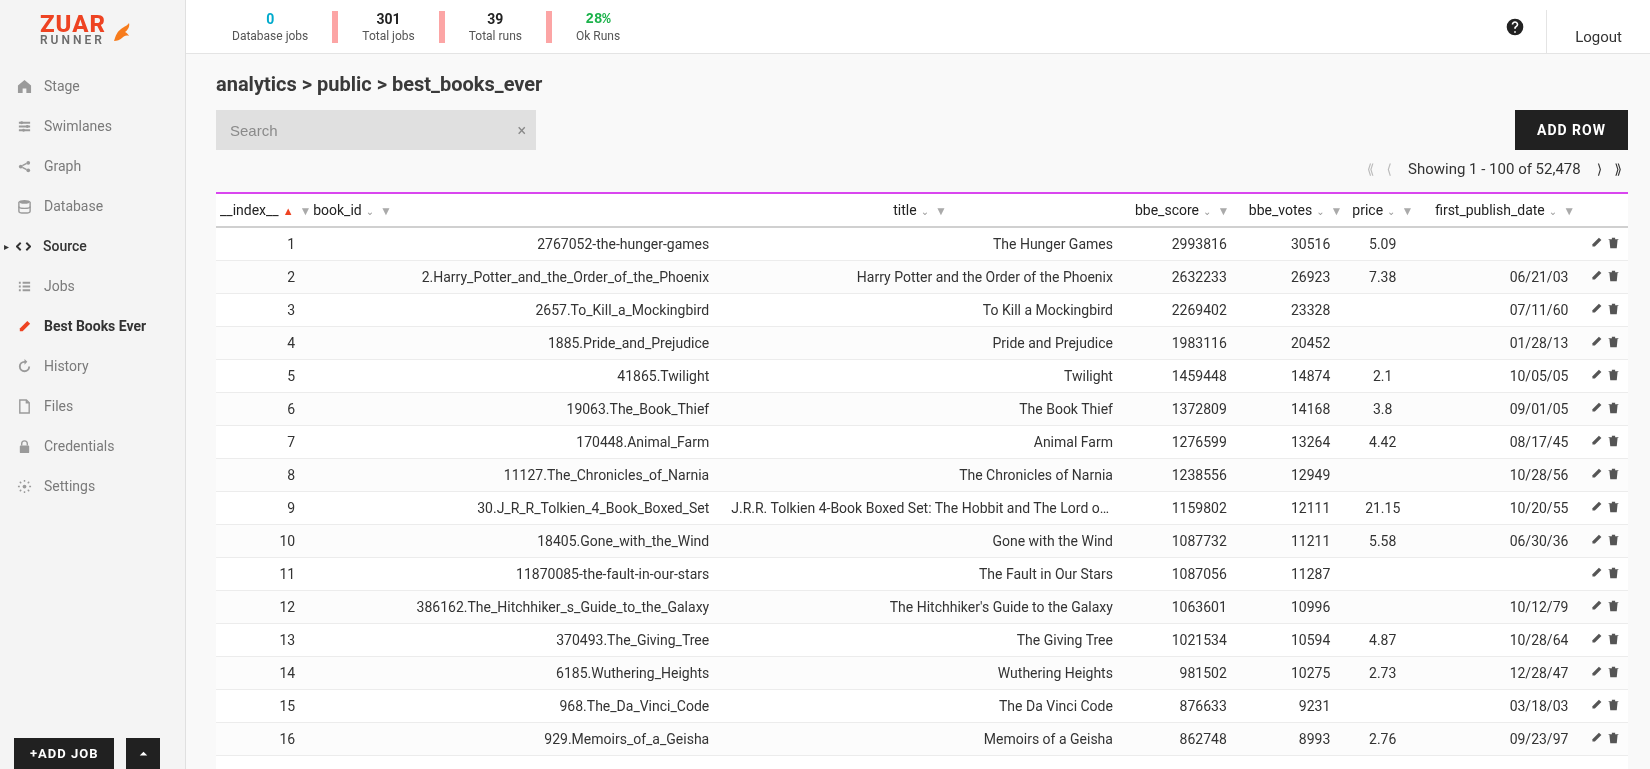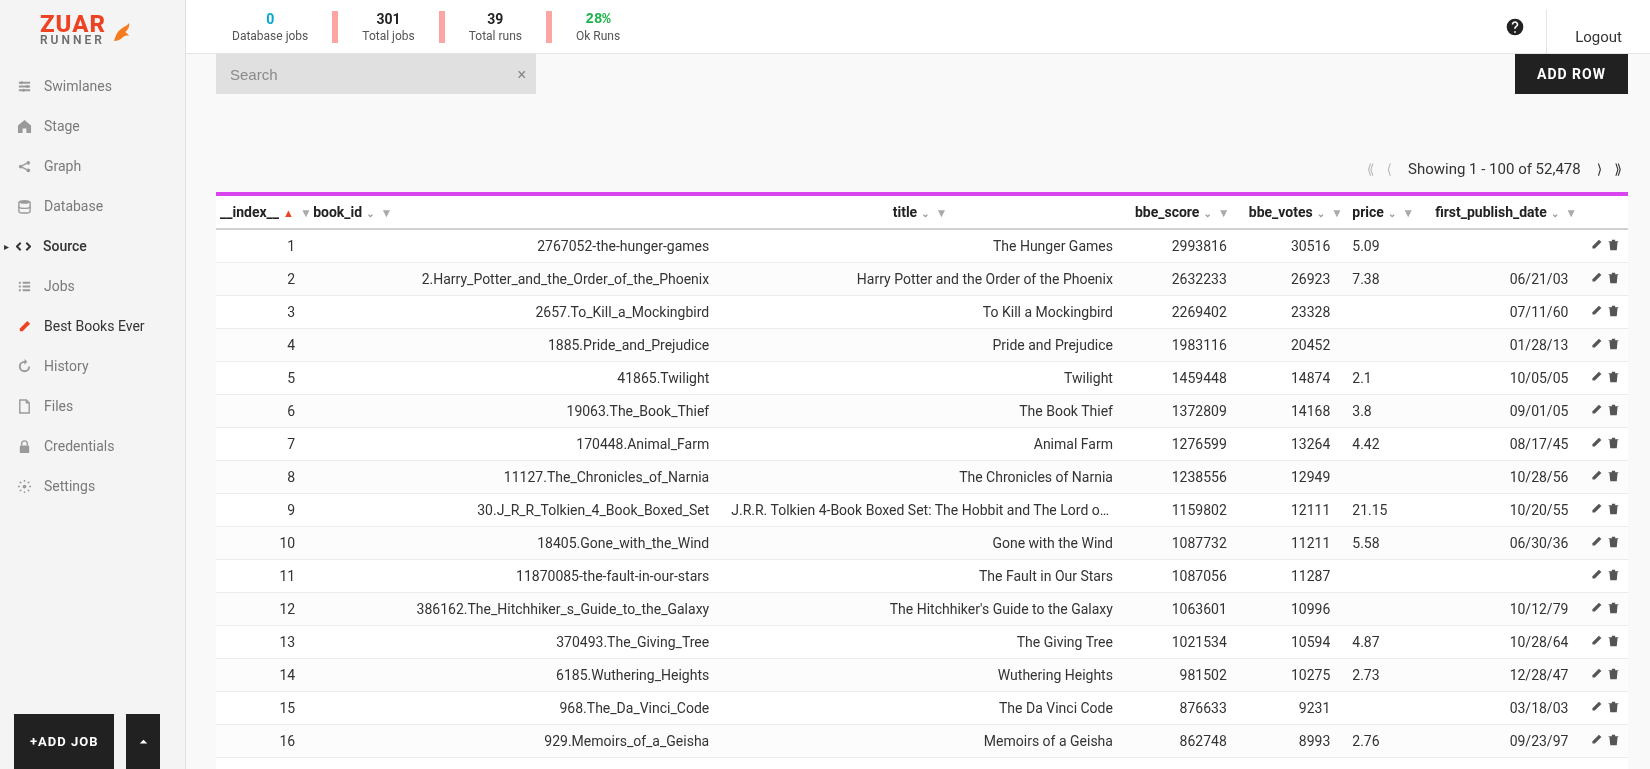--- a/index.html
+++ b/index.html
@@ -36,33 +36,33 @@
   .nav { margin-top: 10px; }
   .nav-item {
     display: flex;
     align-items: center;
     height: 40px;
     padding: 0 14px;
     color: #7a7a7a;
     cursor: pointer;
     font-size: 14px;
   }
-  .nav-item.active { color: #333; font-weight:400; }
+  .nav-item.active { color: #333; font-weight:700; }
   .nav-item.active .nav-icon { color:#ee4322; }
   .nav-item.source .nav-caret { color:#333; margin-right:4px; font-size:10px;}
   .nav-icon { width: 20px; text-align: center; font-size:14px; color:#9a9a9a; margin-right:10px; display:flex; justify-content:center;}
   .nav-item.source { padding-left: 4px; font-weight:500; color:#333;}
   .nav-item.source .nav-icon { color:#333; }
 
   .add-job-bar {
     position: absolute;
     bottom: 0; left: 14px;
     display: flex;
     align-items: stretch;
-    height: 55px;
+    height: 31px;
     gap: 11px;
   }
   .add-job-btn {
     background:#212121;
     color:#fff;
     font-weight:700;
     letter-spacing:1px;
     padding: 0 16px;
     display:flex;
     align-items:center;
@@ -168,25 +168,25 @@
 
   
   .table-wrap {
     position:absolute;
     left:30px; right:22px; top:138px; bottom:0;
     background:#fff;
     overflow:hidden;
   }
   table { width:100%; border-collapse:collapse; table-layout:fixed;}
   thead th {
-    font-weight:700;
+    font-weight:400;
     font-size:14px;
     color:#222;
     border-bottom:2px solid #d0d0d0;
-    border-top:4px solid #d946ef;
+    border-top:2px solid #d946ef;
     padding:8px 8px;
     background:#fff;
     white-space:nowrap;
     overflow:hidden;
   }
   thead th .sort-asc { color:#ee4322; font-size:11px; margin-left:4px;}
   thead th .sort-ind { color:#999; font-size:10px; margin-left:4px;}
   thead th .filter { color:#aaa; margin-left:6px; font-size:12px;}
   tbody td {
     border-bottom:1px solid #ececec;
@@ -196,21 +196,21 @@
     white-space:nowrap;
     overflow:hidden;
     text-overflow:ellipsis;
   }
   tbody tr:nth-child(even) td { background:#fcfcfc;}
   .col-index { width:90px; text-align:right; padding-right:14px;}
   .col-bookid { width:400px; text-align:right; padding-right:14px;}
   .col-title { width:390px; text-align:right; padding-right:14px;}
   .col-score { width:110px; text-align:right; padding-right:14px;}
   .col-votes { width:100px; text-align:right; padding-right:14px;}
-  .col-price { width:80px; text-align:left; padding-right:14px;}
+  .col-price { width:80px; text-align:center; padding-right:14px;}
   .col-date { width:150px; text-align:right; padding-right:14px;}
   .col-actions { width:44px; text-align:center; padding:8px 2px;}
   .row-action { color:#666; font-size:12px; margin:0 2px; cursor:pointer;}
 
   th.col-index, th.col-bookid, th.col-title { text-align:left; padding-left:4px;}
   th.col-title { text-align:center;}
   th.col-actions { }
 
   .icon-svg { width:15px; height:15px; fill:currentColor; }
   .pencil-icon svg, .trash-icon svg { width:13px; height:13px; fill:#555;}
@@ -227,35 +227,35 @@
     <span class="logo-icon">
       <svg width="22" height="26" viewBox="0 0 22 26">
           <path fill="#f77b1c" d="M4 24c2-6 3-9 7-12 4-3 6-3 8-6 1 3-1 7-4 9 2 1 3 2 4 4-3-1-5 0-7 2-2 2-5 3-8 3z"></path>
         </svg>
     </span>
   </div>
   <div class="nav">
       <div class="nav-item">
         <span class="nav-icon">
           <svg class="icon-svg" viewBox="0 0 16 16">
+            <path d="M8 1l7 6v8H10v-5H6v5H1V7z"></path>
+          </svg>
+        </span>
+        <span>Stage</span>
+      </div>
+      <div class="nav-item">
+        <span class="nav-icon">
+          <svg class="icon-svg" viewBox="0 0 16 16">
             <path d="M2 4h12M2 8h12M2 12h12" stroke="currentColor" stroke-width="2" fill="none"></path>
             <circle cx="5" cy="4" r="1.5"></circle>
             <circle cx="11" cy="8" r="1.5"></circle>
             <circle cx="7" cy="12" r="1.5"></circle>
           </svg>
         </span>
         <span>Swimlanes</span>
-      </div>
-      <div class="nav-item">
-        <span class="nav-icon">
-          <svg class="icon-svg" viewBox="0 0 16 16">
-            <path d="M8 1l7 6v8H10v-5H6v5H1V7z"></path>
-          </svg>
-        </span>
-        <span>Stage</span>
       </div>
       <div class="nav-item">
         <span class="nav-icon">
           <svg class="icon-svg" viewBox="0 0 16 16">
             <circle cx="4" cy="8" r="2"></circle>
             <circle cx="12" cy="4" r="2"></circle>
             <circle cx="12" cy="12" r="2"></circle>
             <path d="M5.7 7L10.3 4.7M5.7 9L10.3 11.3" stroke="currentColor" stroke-width="1.5"></path>
           </svg>
         </span>
@@ -366,20 +366,21 @@
   <div class="help-icon">
     <svg viewBox="0 0 24 24" width="20" height="20" fill="#222">
         <circle cx="12" cy="12" r="10"></circle>
         <path fill="#fff" d="M11 17h2v2h-2zm1-12c-2.2 0-4 1.8-4 4h2c0-1.1.9-2 2-2s2 .9 2 2c0 2-3 1.8-3 5h2c0-2.2 3-2.5 3-5 0-2.2-1.8-4-4-4z"></path>
       </svg>
   </div>
   <div class="logout">Logout</div>
 </div>
 
 <div class="main">
+  <div class="breadcrumb">analytics &gt; public &gt; best_books_ever</div>
 
   <div class="toolbar-row">
     <div class="search">
       <input type="text" placeholder="Search" style="">
       <span class="clear-x">×</span>
     </div>
     <div class="add-row-btn">ADD ROW</div>
   </div>
 
   <div class="pager">

